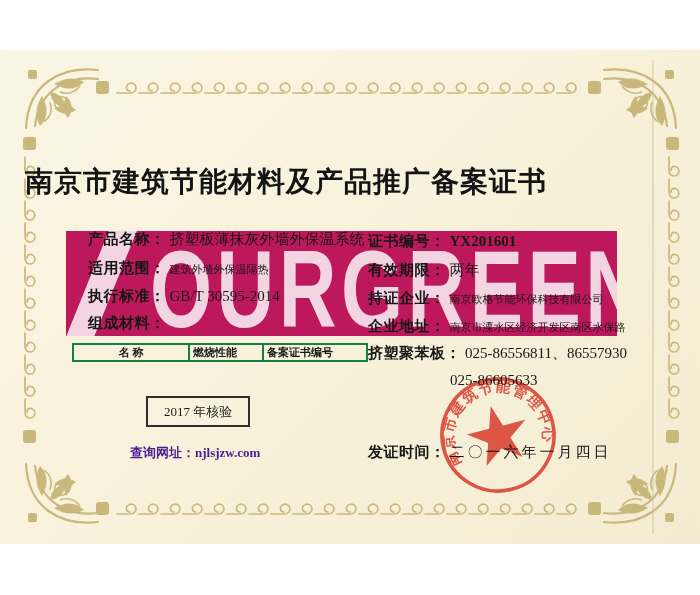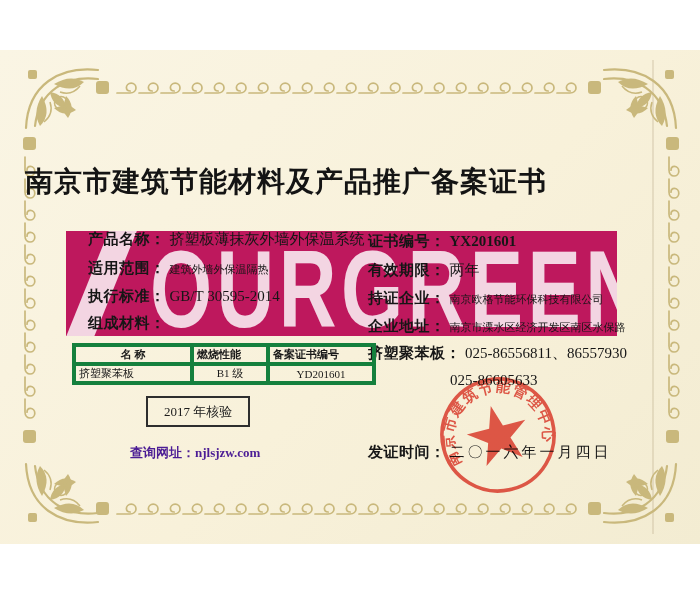--- a/index.html
+++ b/index.html
@@ -46,21 +46,21 @@
   .lbl{font-weight:bold;letter-spacing:.5px;}
   .val{margin-left:4px;}
   .val-sm{font-size:11px;}
   .mono{font-family:"Liberation Serif",serif;}
   
   table.mat{
     position:absolute;left:72px;top:343px;border-collapse:collapse;z-index:3;
     font-size:11px;color:#1a1a1a;table-layout:fixed;
   }
   table.mat td,table.mat th{
-    border:4px solid #15803d;padding:0 3px;height:15px;font-weight:normal;
+    border:2px solid #15803d;padding:0 3px;height:15px;font-weight:normal;
     white-space:nowrap;overflow:hidden;
   }
   table.mat th{text-align:left;}
   .c-name{width:108px;text-align:left;}
   .c-fire{width:66px;text-align:center;}
   .c-cert{width:96px;text-align:center;}
   .verify-box{
     position:absolute;left:146px;top:396px;width:100px;height:27px;
     border:2px solid #2e2e2e;line-height:27px;text-align:center;
     font-size:13px;color:#1c1c1c;z-index:3;
@@ -250,25 +250,20 @@
   <span class="lbl">发证时间：</span><span class="val" style="letter-spacing:3px;">二〇一六年一月四日</span>
 </div>
 
 <table class="mat">
   <tbody>
       <tr>
     <th class="c-name" style="text-align:center;font-weight:bold;">名  称</th>
     <th class="c-fire" style="font-weight:bold;">燃烧性能</th>
     <th class="c-cert" style="font-weight:bold;">备案证书编号</th>
   </tr>
-  <tr>
-    <td class="c-name">挤塑聚苯板</td>
-    <td class="c-fire">B1 级</td>
-    <td class="c-cert">YD201601</td>
-  </tr>
 </tbody>
   </table>
 
 <div class="verify-box">2017 年核验</div>
 
 <div class="query">
   <span>查询网址：</span><span>njlsjzw.com</span>
 </div>
 
 <svg class="seal" viewBox="0 0 130 130">

